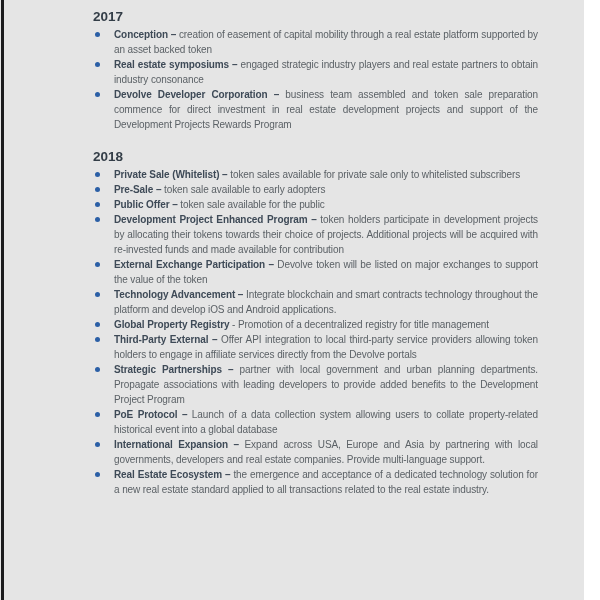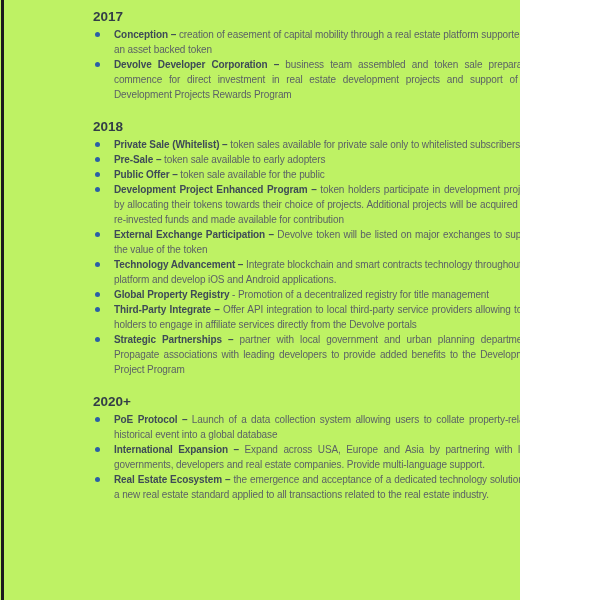--- a/index.html
+++ b/index.html
@@ -1,19 +1,19 @@
 <!DOCTYPE html>
 <html><head>
 <meta charset="utf-8">
 <style>
   html,body{margin:0;padding:0;}
   .page{
     position:relative;
-    width:520px;height:600px;
-    background:#bef264;
+    width:584px;height:600px;
+    background:#e5e5e5;
     overflow:hidden;
     font-family:"Liberation Sans", sans-serif;
   }
   .edge{position:absolute;top:0;bottom:0;width:3px;background:#1b1b1d;}
   .edge.left{left:1px;}
   .edge.right{left:589px;}
   .content{
     position:absolute;
     left:93px;top:6px;width:445px;
   }
@@ -47,36 +47,36 @@
 </head>
 <body>
 
 <div class="page">
   <div class="edge left"></div>
   <div class="edge right"></div>
   <main class="content">
       <h2>2017</h2>
       <ul>
         <li><span class="lead">Conception –</span> <span class="body">creation of easement of capital mobility through a real estate platform supported by an asset backed token</span></li>
+        <li><span class="lead">Real estate symposiums –</span> <span class="body">engaged strategic industry players and real estate partners to obtain industry consonance</span></li>
         <li><span class="lead">Devolve Developer Corporation –</span> <span class="body">business team assembled and token sale preparation commence for direct investment in real estate development projects and support of the Development Projects Rewards Program</span></li>
       </ul>
       <h2>2018</h2>
       <ul>
         <li><span class="lead">Private Sale (Whitelist) –</span> <span class="body">token sales available for private sale only to whitelisted subscribers</span></li>
         <li><span class="lead">Pre-Sale –</span> <span class="body">token sale available to early adopters</span></li>
         <li><span class="lead">Public Offer –</span> <span class="body">token sale available for the public</span></li>
         <li><span class="lead">Development Project Enhanced Program –</span> <span class="body">token holders participate in development projects by allocating their tokens towards their choice of projects.  Additional projects will be acquired with re-invested funds and made available for contribution</span></li>
         <li><span class="lead">External Exchange Participation –</span> <span class="body">Devolve token will be listed on major exchanges to support the value of the token</span></li>
         <li><span class="lead">Technology Advancement –</span> <span class="body">Integrate blockchain and smart contracts technology throughout the platform and develop iOS and Android applications.</span></li>
       </ul>
       <ul>
         <li><span class="lead">Global Property Registry</span> <span class="body">- Promotion of a decentralized registry for title management</span></li>
-        <li><span class="lead">Third-Party Integrate –</span> <span class="body">Offer API integration to local third-party service providers allowing token holders to engage in affiliate services directly from the Devolve portals</span></li>
+        <li><span class="lead">Third-Party External –</span> <span class="body">Offer API integration to local third-party service providers allowing token holders to engage in affiliate services directly from the Devolve portals</span></li>
         <li><span class="lead">Strategic Partnerships –</span> <span class="body">partner with local government and urban planning departments. Propagate associations with leading developers to provide added benefits to the Development Project Program</span></li>
       </ul>
-      <h2>2020+</h2>
       <ul>
         <li><span class="lead">PoE Protocol –</span> <span class="body">Launch of a data collection system allowing users to collate property-related historical event into a global database</span></li>
         <li><span class="lead">International Expansion –</span> <span class="body">Expand across USA, Europe and Asia by partnering with local governments, developers and real estate companies. Provide multi-language support.</span></li>
         <li><span class="lead">Real Estate Ecosystem –</span> <span class="body">the emergence and acceptance of a dedicated technology solution for a new real estate standard applied to all transactions related to the real estate industry.</span></li>
       </ul>
     </main>
 </div>
 
 </body></html>

